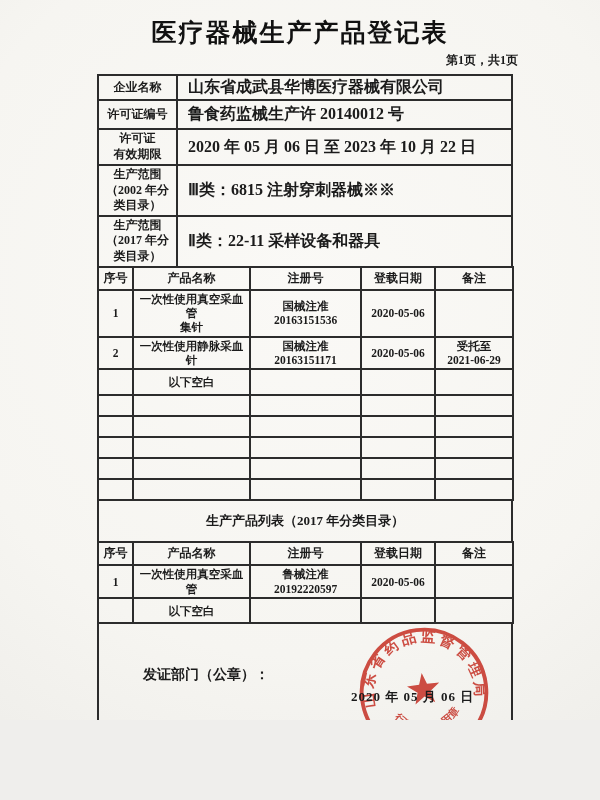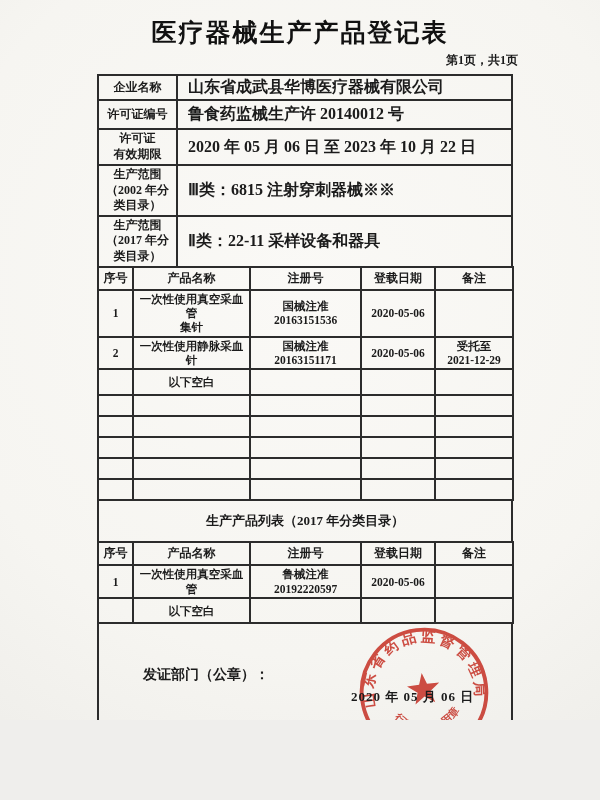--- a/index.html
+++ b/index.html
@@ -154,21 +154,21 @@
         <td>2020-05-06</td>
         <td></td>
       </tr>
       <tr style="height:29px">
         <td>2</td>
         <td>一次性使用静脉采血针</td>
         <td>国械注准
 20163151171</td>
         <td>2020-05-06</td>
         <td>受托至
-2021-12-29</td>
+2021-06-29</td>
       </tr>
       <tr style="height:26px">
         <td></td>
         <td>以下空白</td>
         <td></td>
         <td></td>
         <td></td>
       </tr>
       <tr style="height:21px">
         <td></td>

